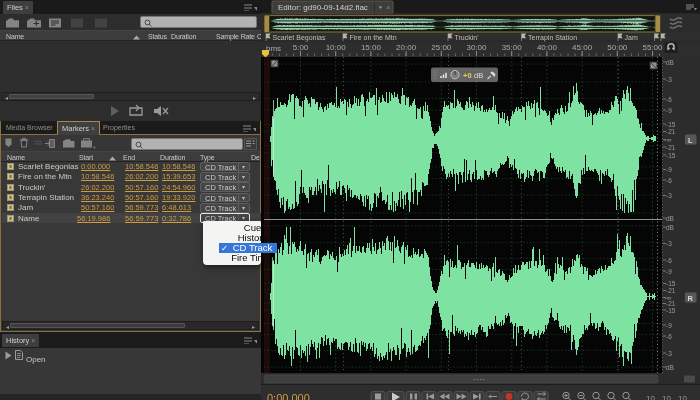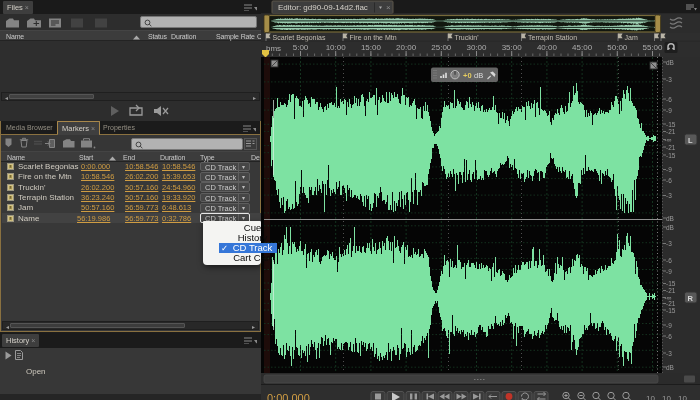--- a/index.html
+++ b/index.html
@@ -218,21 +218,21 @@
       </svg>
   </div>
   <div style="position:absolute;top:14.5px;width:100%;height:46px;background:#373737">
     <svg width="9" height="9" style="position:absolute;left:4px;top:3px">
         <path d="M1.5 0.5l6 4-6 4z" fill="#9a9a9a"></path>
       </svg>
     <svg width="10" height="10" style="position:absolute;left:14px;top:2px">
         <path d="M1.5 0.5h5l2 2v7h-7z" fill="none" stroke="#9a9a9a"></path>
         <path d="M3 3.5h4M3 5.5h4M3 7.5h3" stroke="#9a9a9a" stroke-width="0.8"></path>
       </svg>
-    <span style="position:absolute;left:26px;top:19px;font-size:8px;color:#cdc8bd">Open</span>
+    <span style="position:absolute;left:26px;top:7px;font-size:8px;color:#cdc8bd">Open</span>
   </div>
   <div style="position:absolute;top:60.5px;width:100%;height:6.5px;background:#252525"></div>
 </div>
 
 <svg width="700" height="400" style="position:absolute;left:0;top:0">
 
 <rect x="261" y="0" width="439" height="400" fill="#2d2d2d"></rect>
 <rect x="261" y="0" width="439" height="13.5" fill="#1a1a1a"></rect>
 <rect x="272" y="1" width="121" height="12.5" rx="1" fill="#3d3d3d" stroke="#5d564a" stroke-width="1"></rect>
 <text x="278" y="10" class="tab">Editor: gd90-09-14d2.flac</text>
@@ -399,14 +399,14 @@
     <path d="M628.2 397.7l2.6 2.6" stroke="#9a9a9a"></path>
     <text x="646" y="401" font-size="8" fill="#9a9a9a">10</text>
     <text x="662" y="401" font-size="8" fill="#9a9a9a">10</text>
     <text x="678" y="401" font-size="8" fill="#9a9a9a">10</text>
 </svg>
 
 <div class="menu">
   <div class="mi" style="top:2px">Cue</div>
   <div class="mi" style="top:12.3px">History</div>
   <div class="mi" style="top:22.6px;background:#3576d8;color:#fff"><span style="position:absolute;left:2.5px;font-size:8.5px">✓</span>CD Track</div>
-  <div class="mi" style="top:32.9px">Cart Cart</div>
+  <div class="mi" style="top:32.9px">Fire Timer</div>
 </div>
 
 </body></html>

